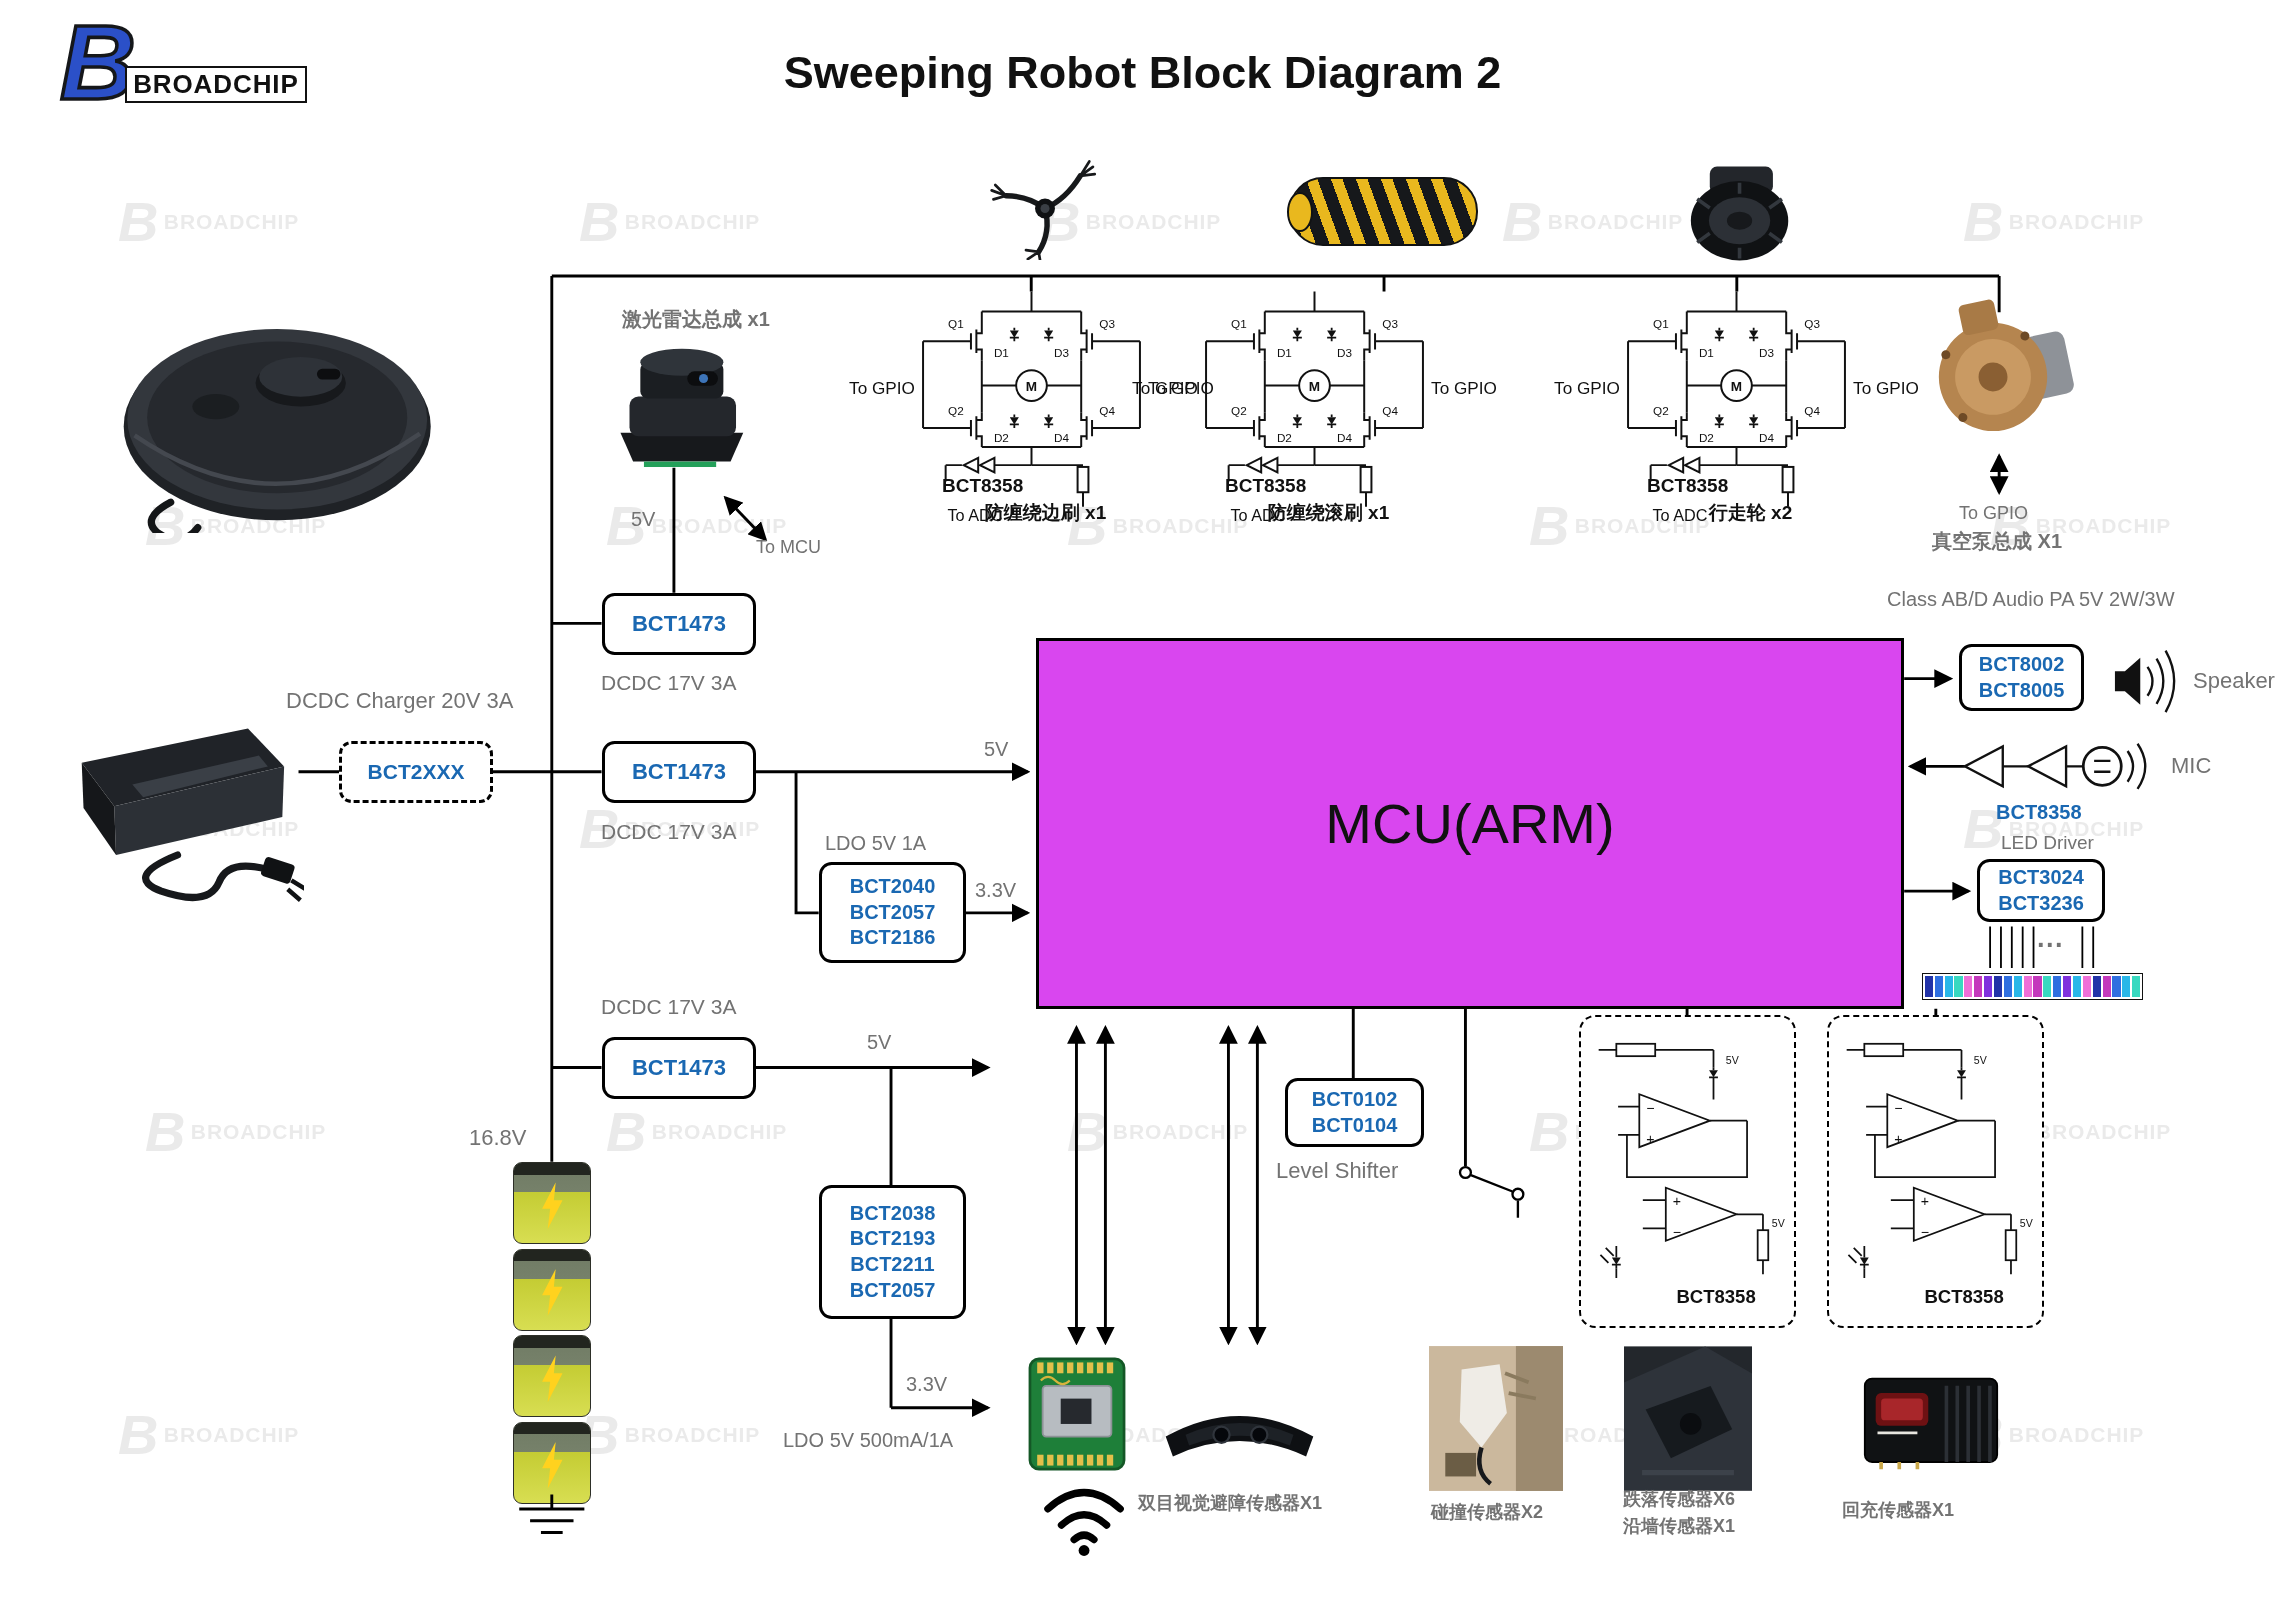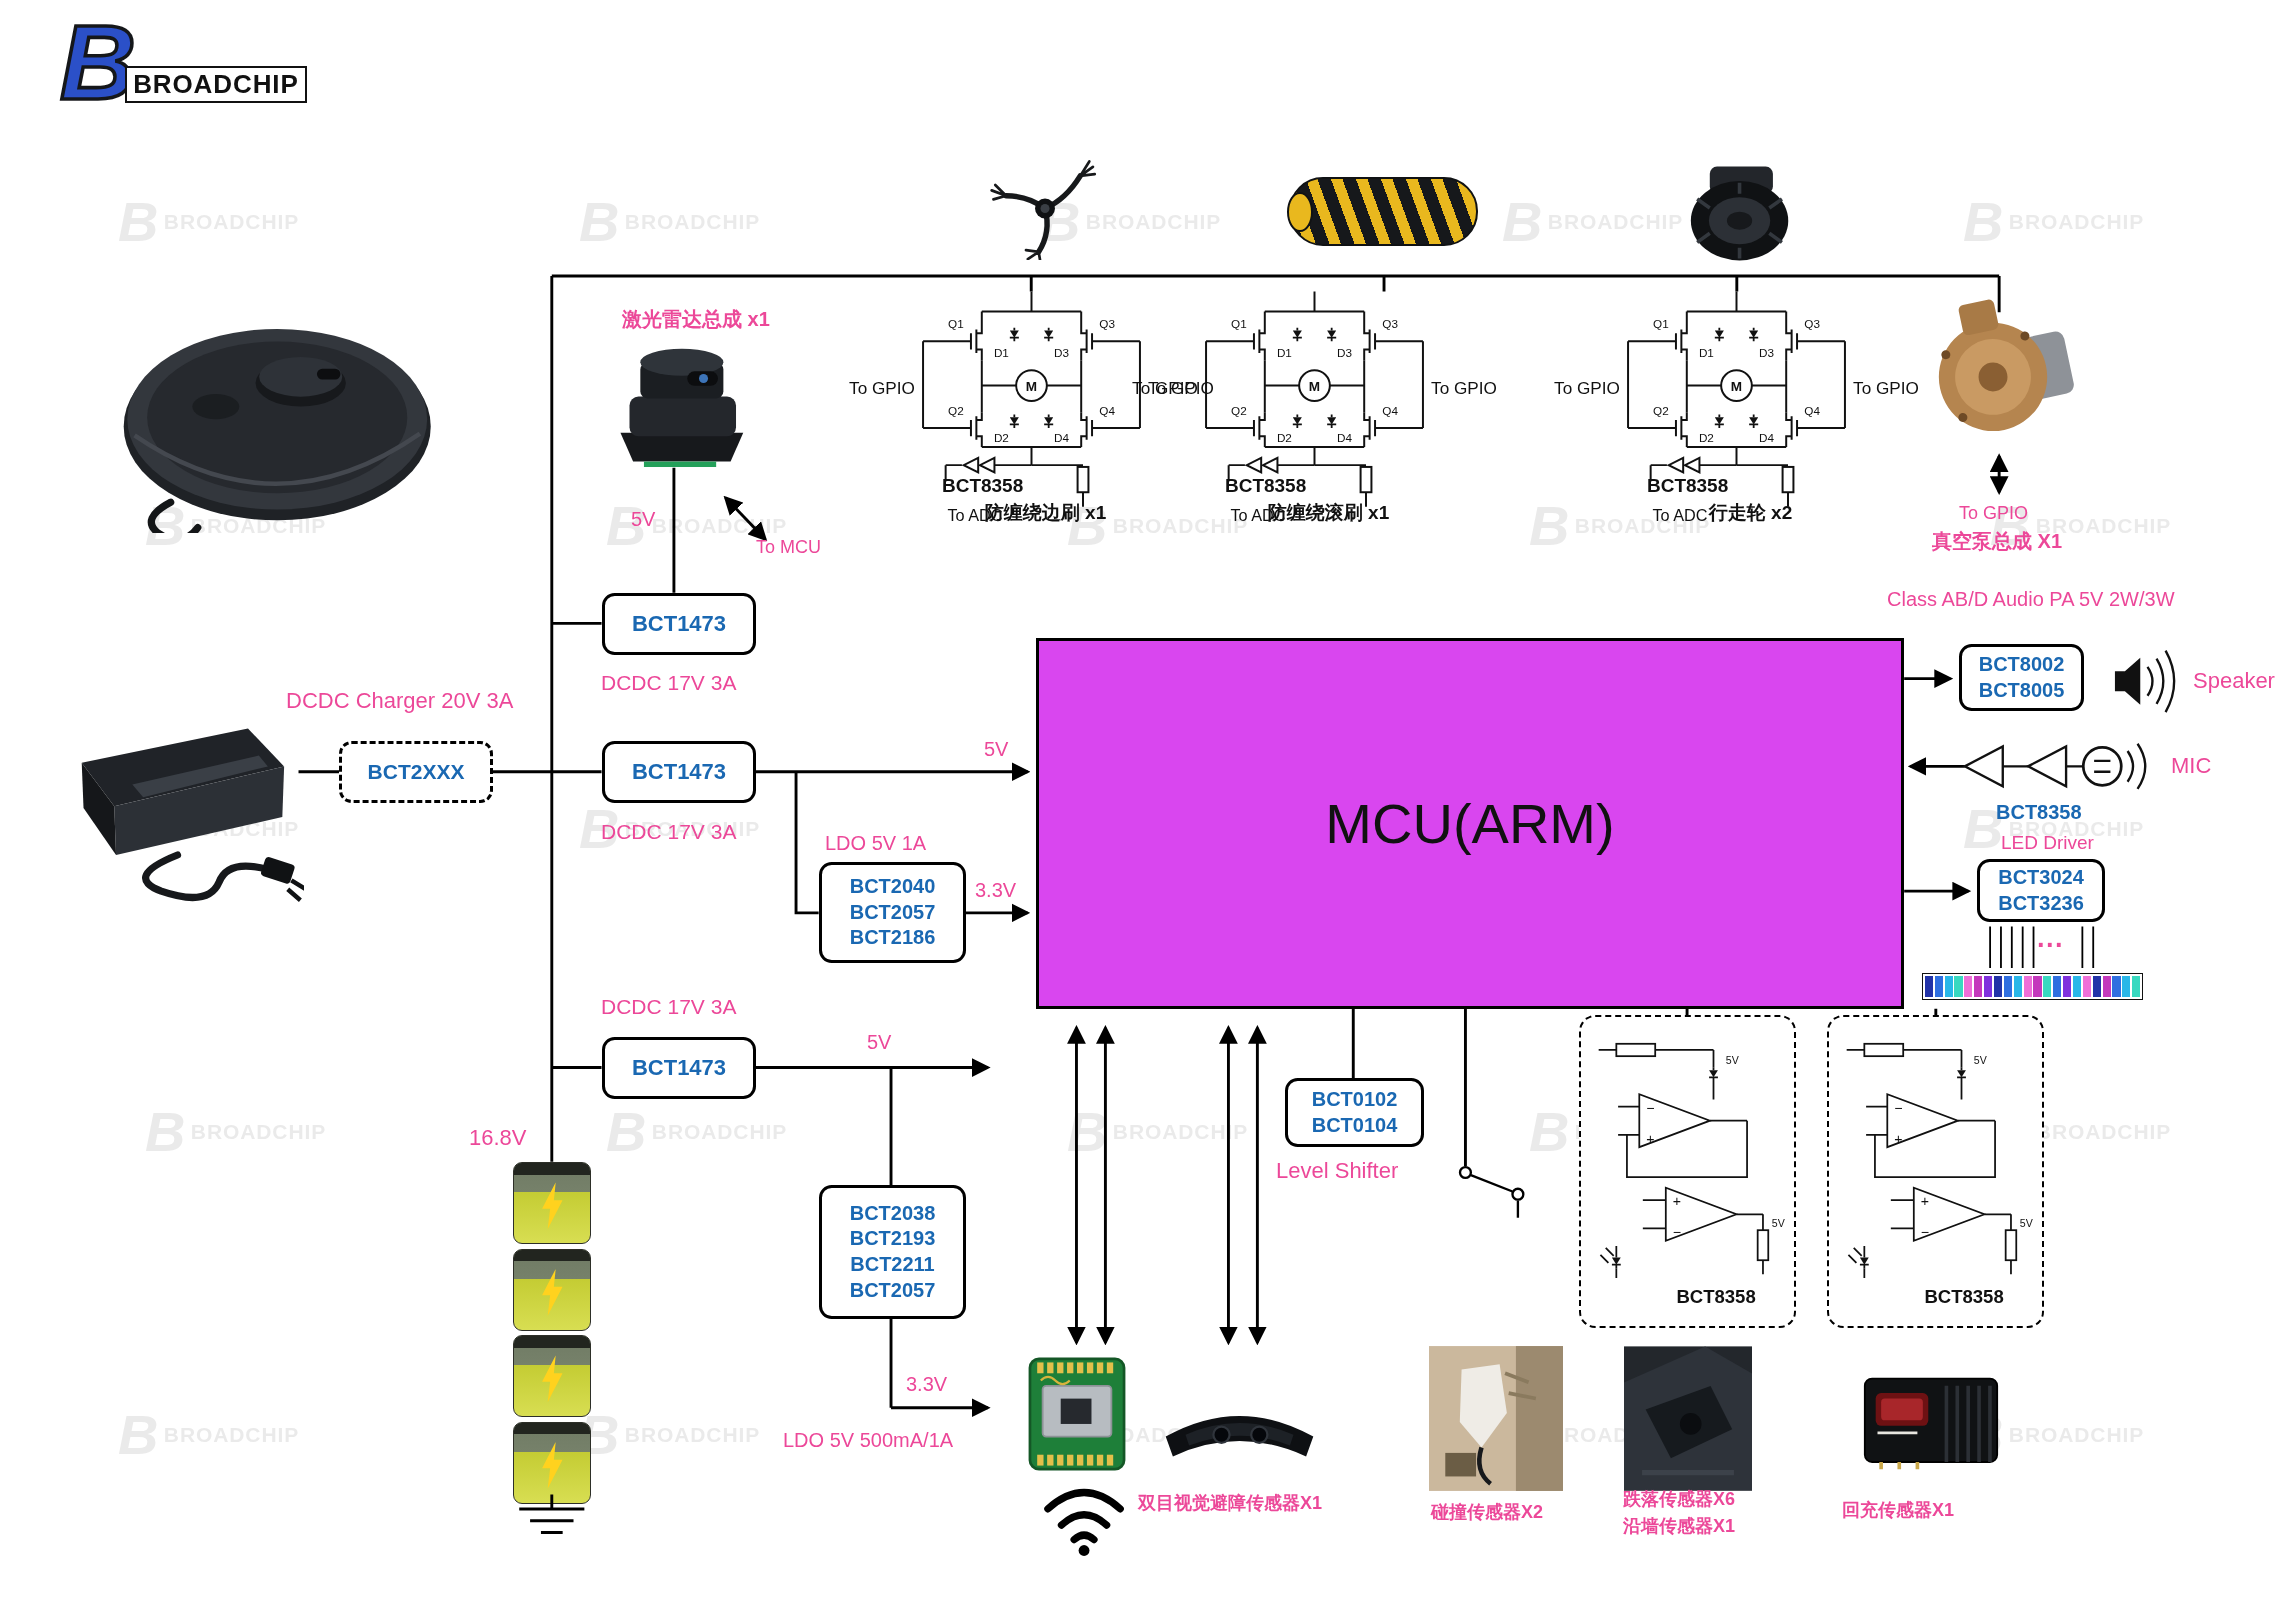--- a/index.html
+++ b/index.html
@@ -1,19 +1,19 @@
 <!DOCTYPE html>
 <html style="font-size:14.5px"><head>
 <meta charset="utf-8">
 <style>
   html,body{margin:0;padding:0;background:#fff;}
   #canvas{position:relative;width:2285px;height:1615px;background:#fff;overflow:hidden;
           font-family:"Liberation Sans","DejaVu Sans",sans-serif;color:#111;}
   svg text{font-family:"Liberation Sans","DejaVu Sans",sans-serif;fill:#111;}
-  .t{position:absolute;white-space:nowrap;z-index:7;color:#ec4899;}
+  .t{position:absolute;white-space:nowrap;z-index:7;color:#737373;}
   .b{font-weight:bold;}
   .blue{color:#1a68b2;font-weight:bold;}
   .ctr{text-align:left;}
   .chipbox{position:absolute;display:flex;flex-direction:column;align-items:center;justify-content:center;
            border:3.2px solid #000;border-radius:12.7px;background:#fff;color:#1a68b2;font-weight:bold;
            z-index:6;box-sizing:border-box;line-height:1.28;}
   .dashedbox{border-style:dashed;}
   .mcu{position:absolute;left:1036px;top:638px;width:868px;height:371px;border:3.6px solid #000;background:#d946ef;
        display:flex;align-items:center;justify-content:center;font-size:56px;z-index:5;box-sizing:border-box;}
   .driver{position:absolute;width:389px;height:244px;z-index:5;}
@@ -112,20 +112,21 @@
         <text x="104" y="248" font-size="16">−</text>
         <text x="108" y="322" font-size="21" font-weight="bold" fill="#1a68b2">BCT8358</text>
       </symbol>
     </defs>
   </svg>
 
   <div class="logo">
     <span class="logo-b">B</span>
     <span class="logo-text">BROADCHIP</span>
   </div>
+  <div class="title">Sweeping Robot Block Diagram 2</div>
 
   <div class="img" style="left:107px;top:300px">
     <svg width="326" height="233" viewBox="0 0 360 258">
       <ellipse cx="188" cy="140" rx="170" ry="104" fill="#1f2226"></ellipse>
       <ellipse cx="188" cy="132" rx="166" ry="100" fill="#33373d"></ellipse>
       <ellipse cx="188" cy="130" rx="144" ry="84" fill="#26292e"></ellipse>
       <path d="M30 150 Q188 258 346 148" stroke="#44484f" stroke-width="5" fill="none"></path>
       <ellipse cx="214" cy="92" rx="50" ry="26" fill="#17191c"></ellipse>
       <ellipse cx="214" cy="85" rx="46" ry="22" fill="#2e3238"></ellipse>
       <rect x="232" y="76" width="26" height="12" rx="6" fill="#0d0e10"></rect>

